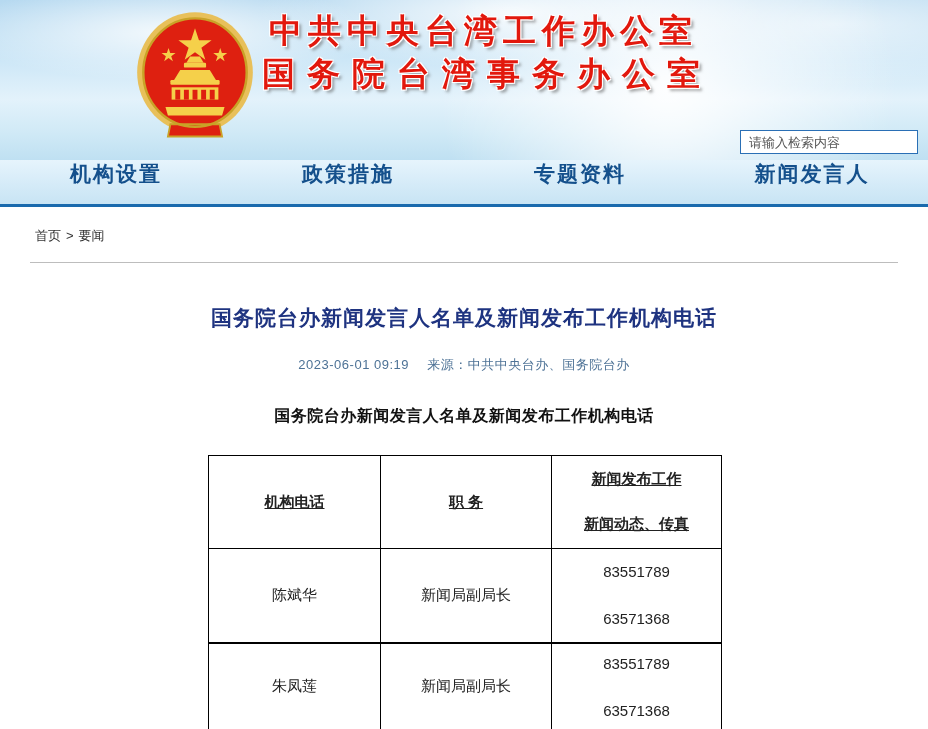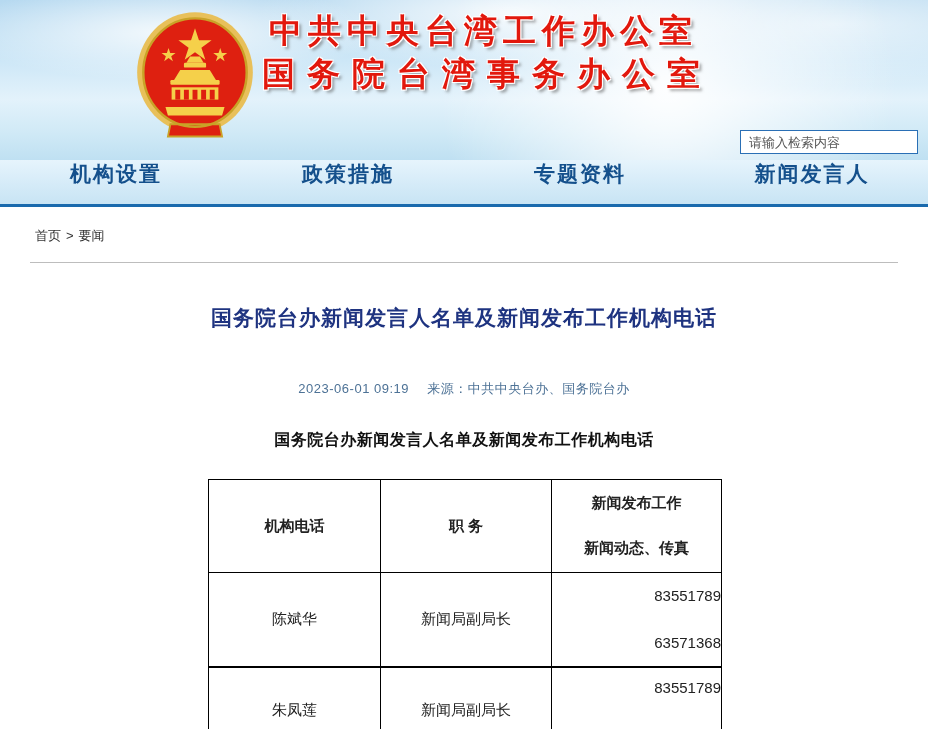--- a/index.html
+++ b/index.html
@@ -76,46 +76,46 @@
   .breadcrumb a { color: #333; text-decoration: none; cursor: pointer; }
   .breadcrumb .sep { margin: 0 5px; color: #333; }
   .divider {
     margin: 17px 30px 0 30px; height: 1px; background: #bdbdbd; border: none;
   }
   .article-title {
     margin-top: 41px; text-align: center;
     font-size: 21px; font-weight: bold; color: #1e3380; letter-spacing: 1px;
   }
   .article-meta {
-    margin-top: 48px; text-align: center;
+    margin-top: 24px; text-align: center;
     font-size: 13px; color: #4d7296; letter-spacing: 0.5px;
   }
   .article-meta .meta-date { margin-right: 14px; }
   .article-subtitle {
     margin-top: 32px; text-align: center;
     font-size: 16px; font-weight: bold; color: #111; letter-spacing: 0.5px;
   }
 
   
   table.phone-table {
     margin: 28px 0 0 208px;
     border-collapse: collapse;
     table-layout: fixed; width: 513px;
     font-size: 15px; color: #222;
   }
   .phone-table td { border: 1px solid #000; text-align: center; vertical-align: middle; }
   .phone-table col.c1 { width: 172px; }
   .phone-table col.c2 { width: 171px; }
   .phone-table col.c3 { width: 170px; }
-  .phone-table tr.head td { height: 93px; font-weight: bold; }
+  .phone-table tr.head td { height: 93px; font-weight: bold; text-decoration: underline; }
   .phone-table tr.row1 td { height: 94px; }
   .phone-table tr.row2 td { height: 88px; }
   .phone-table tr.row2 td { border-top-width: 2px; }
   .two-line { display: flex; flex-direction: column; justify-content: center; gap: 26px; }
-  .two-line.phones { gap: 30px; font-weight: normal; align-items: flex-end; }
+  .two-line.phones { gap: 30px; font-weight: normal; }
 </style>
 </head>
 <body>
 
 <div class="header">
   <svg class="emblem" viewBox="0 0 100 104">
     <ellipse cx="50" cy="50" rx="47" ry="49" fill="#e8c05a"></ellipse>
     <ellipse cx="50" cy="50" rx="42" ry="44" fill="#de2010"></ellipse>
     <path d="M30 92 L70 92 L72 102 L28 102 Z" fill="#de2010" stroke="#c9a227" stroke-width="1.5"></path>
     <path d="M50 14 l3.2 9.8 h10.3 l-8.3 6 3.2 9.8 -8.4-6 -8.4 6 3.2-9.8 -8.3-6 h10.3 Z" fill="#f5d04a"></path>

